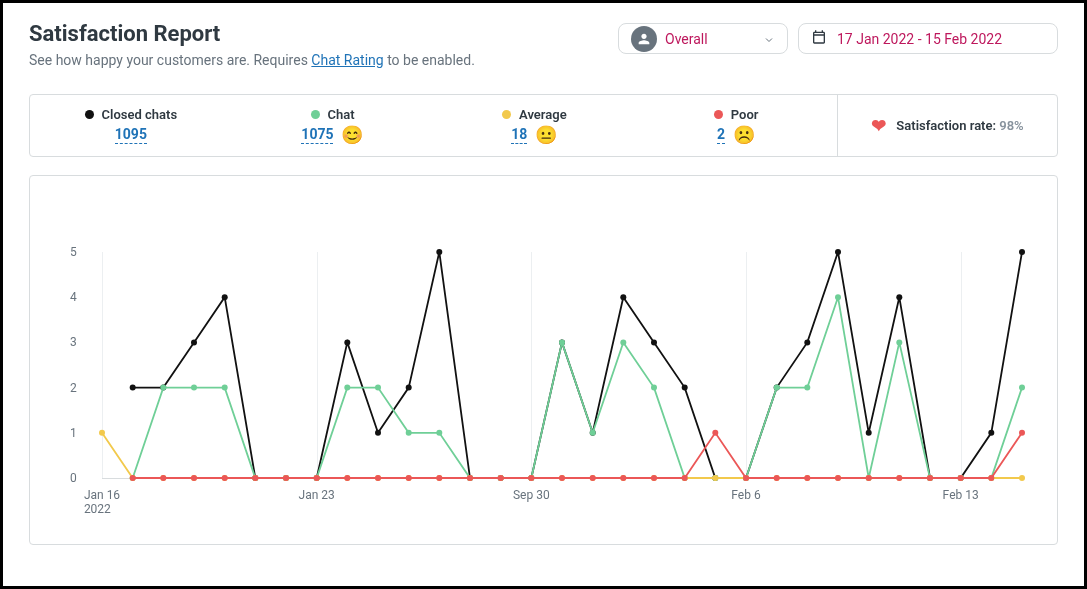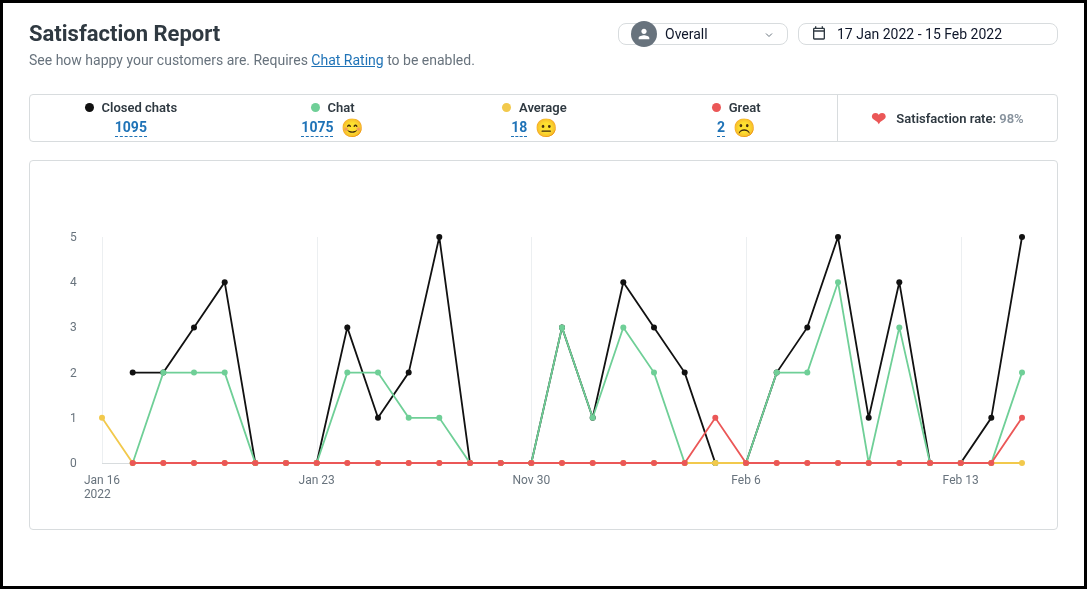--- a/index.html
+++ b/index.html
@@ -13,49 +13,49 @@
     border:3px solid #000;
   }
   .page { padding:18px 26px 20px 26px; }
   .header-row { display:flex; align-items:flex-start; justify-content:space-between; }
   .title-block {}
   .page-title { font-size:22px; font-weight:700; color:#2f3941; margin:0 0 6px 0; }
   .page-subtitle { font-size:14px; color:#68737d; margin:0; }
   .page-subtitle a { color:#1f73b7; text-decoration:underline; }
   .controls { display:flex; gap:10px; margin-top:2px; }
   .select-box, .date-box {
-    height:22px;
+    height:31px;
     border:1px solid #d8dcde;
     border-radius:8px;
     display:flex;
     align-items:center;
     padding:0 12px;
     font-size:14px;
-    color:#0f172a;
+    color:#be185d;
     background:#fff;
     cursor:pointer;
   }
   .select-box { width:170px; justify-content:space-between; }
   .date-box { width:260px; gap:10px; }
   .person-icon {
     width:26px; height:26px; border-radius:50%;
     background:#68737d; display:flex; align-items:center; justify-content:center;
     margin-right:8px; flex:0 0 auto;
   }
   .person-icon svg { width:16px; height:16px; fill:#fff; }
   .chevron { width:12px; height:12px; }
   .chevron svg { width:12px; height:12px; stroke:#68737d; fill:none; stroke-width:2; }
   .cal-icon svg { width:16px; height:16px; fill:#2f3941; }
 
   .stats-bar {
     margin-top:26px;
     border:1px solid #d8dcde;
     border-radius:4px;
     display:flex;
-    height:48px;
+    height:63px;
     overflow:hidden;
   }
   .stat {
     flex:1;
     display:flex;
     flex-direction:column;
     align-items:center;
     justify-content:center;
     gap:4px;
     position:relative;
@@ -177,21 +177,21 @@
         <span>Average</span>
       </div>
       <div class="stat-bottom">
         <span class="stat-num">18</span>
         <span class="emoji">😐</span>
       </div>
     </div>
     <div class="stat">
       <div class="stat-top">
         <span class="dot" style="background:#eb5757"></span>
-        <span>Great</span>
+        <span>Poor</span>
       </div>
       <div class="stat-bottom">
         <span class="stat-num">2</span>
         <span class="emoji">☹️</span>
       </div>
     </div>
     <div class="satis">
       <span style="color:#eb5757;font-size:18px;">❤</span>
       <span>
         <span>Satisfaction rate:</span>
@@ -208,21 +208,21 @@
         <div class="y-tick" style="top: 150.4px;">3</div>
         <div class="y-tick" style="top: 105.2px;">4</div>
         <div class="y-tick" style="top: 60px;">5</div>
         <div class="axis-line" style="left: 50px; top: 286px; width: 920px; height: 1px;"></div>
         <div class="axis-line" style="left: 50px; top: 60px; width: 1px; height: 226px; background: rgb(236, 239, 241);"></div>
         <div class="x-tick" style="left: 50px; top: 296px;">Jan 16
 2022</div>
         <div class="axis-line" style="left: 264.667px; top: 60px; width: 1px; height: 226px; background: rgb(236, 239, 241);"></div>
         <div class="x-tick" style="left: 264.667px; top: 296px;">Jan 23</div>
         <div class="axis-line" style="left: 479.333px; top: 60px; width: 1px; height: 226px; background: rgb(236, 239, 241);"></div>
-        <div class="x-tick" style="left: 479.333px; top: 296px;">Nov 30</div>
+        <div class="x-tick" style="left: 479.333px; top: 296px;">Sep 30</div>
         <div class="axis-line" style="left: 694px; top: 60px; width: 1px; height: 226px; background: rgb(236, 239, 241);"></div>
         <div class="x-tick" style="left: 694px; top: 296px;">Feb 6</div>
         <div class="axis-line" style="left: 908.667px; top: 60px; width: 1px; height: 226px; background: rgb(236, 239, 241);"></div>
         <div class="x-tick" style="left: 908.667px; top: 296px;">Feb 13</div>
         <svg class="lines" width="990" height="346">
           <path d="M80.7 195.6 L111.3 195.6 L142.0 150.4 L172.7 105.2 L203.3 286.0 L234.0 286.0 L264.7 286.0 L295.3 150.4 L326.0 240.8 L356.7 195.6 L387.3 60.0 L418.0 286.0 L448.7 286.0 L479.3 286.0 L510.0 150.4 L540.7 240.8 L571.3 105.2 L602.0 150.4 L632.7 195.6 L663.3 286.0 L694.0 286.0 L724.7 195.6 L755.3 150.4 L786.0 60.0 L816.7 240.8 L847.3 105.2 L878.0 286.0 L908.7 286.0 L939.3 240.8 L970.0 60.0" fill="none" stroke="#111111" stroke-width="1.8"></path>
           <circle cx="80.7" cy="195.6" r="3" fill="#111111"></circle>
           <circle cx="111.3" cy="195.6" r="3" fill="#111111"></circle>
           <circle cx="142.0" cy="150.4" r="3" fill="#111111"></circle>
           <circle cx="172.7" cy="105.2" r="3" fill="#111111"></circle>

